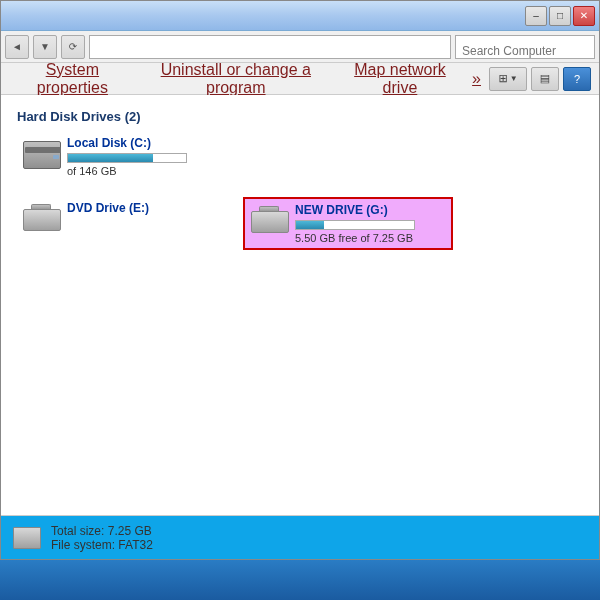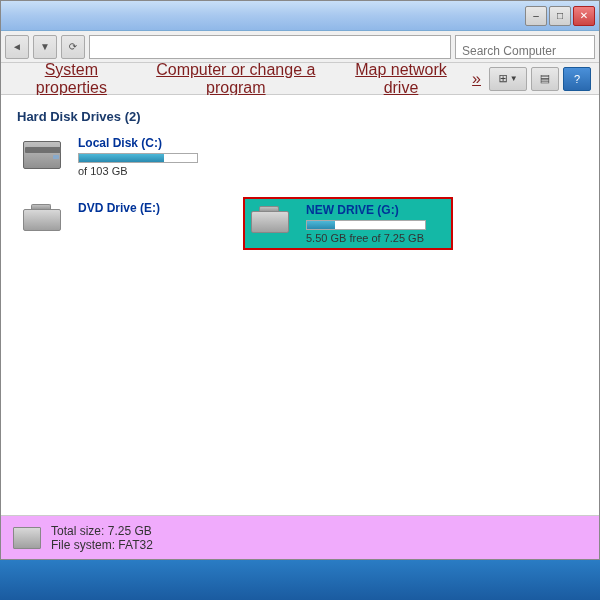--- a/index.html
+++ b/index.html
@@ -175,26 +175,26 @@
     .drives-grid {
       display: flex;
       flex-wrap: wrap;
       gap: 16px;
       margin-bottom: 16px;
     }
     .drive-item {
       width: 210px;
       display: flex;
       align-items: flex-start;
-      gap: 13px;
+      gap: 2px;
       padding: 4px;
       cursor: pointer;
     }
     .drive-item.selected {
-      background: #14b8a6;
+      background: #f0abfc;
       border: 2px solid #cc0000;
       padding: 4px;
     }
     .drive-icon {
       width: 44px;
       height: 38px;
       flex-shrink: 0;
       display: flex;
       align-items: center;
       justify-content: center;
@@ -281,21 +281,21 @@
       height: 100%;
     }
     .drive-free {
       font-size: 11px;
       color: #333;
     }
 
     
     .status-bar {
       height: 44px;
-      background: #f0abfc;
+      background: #0ea5e9;
       border-top: 1px solid #ccc;
       display: flex;
       align-items: center;
       padding: 0 12px;
       gap: 10px;
     }
     .status-drive-icon {
       width: 28px;
       height: 22px;
       background: linear-gradient(180deg, #d8d8d8, #a0a0a0);
@@ -340,21 +340,21 @@
     <div class="nav-btn">⟳</div>
     <div class="address-box"></div>
     <div class="search-box">
       <input type="text" placeholder="Search Computer" style="">
 
     </div>
   </div>
 
   <div class="toolbar">
     <button class="toolbar-btn">System properties</button>
-    <button class="toolbar-btn">Computer or change a program</button>
+    <button class="toolbar-btn">Uninstall or change a program</button>
     <button class="toolbar-btn">Map network drive</button>
     <button class="toolbar-btn">»</button>
     <div class="toolbar-right">
       <div class="view-btn" style="width:38px; gap:2px;">
         <span>⊞</span>
           <span style="font-size:8px;">▼</span>
       </div>
       <div class="view-btn">▤</div>
       <div class="view-btn" style="background: linear-gradient(180deg,#4a90d9,#2a6ab0); color:white; border-color:#1a5a9a;">?</div>
     </div>
@@ -371,21 +371,21 @@
             <div class="hd-body"></div>
             <div class="hd-stripe"></div>
             <div class="hd-light"></div>
           </div>
         </div>
         <div class="drive-info">
           <div class="drive-name">Local Disk (C:)</div>
           <div class="drive-bar-bg">
             <div class="drive-bar-fill" style="width:72%; background: linear-gradient(180deg, #4db8d8, #2a8ab0);"></div>
           </div>
-          <div class="drive-free">of 103 GB</div>
+          <div class="drive-free">of 146 GB</div>
         </div>
       </div>
 
     </div>
 
     <div class="drives-grid">
 
       <div class="drive-item">
         <div class="drive-icon">
           <div class="rem-icon">

